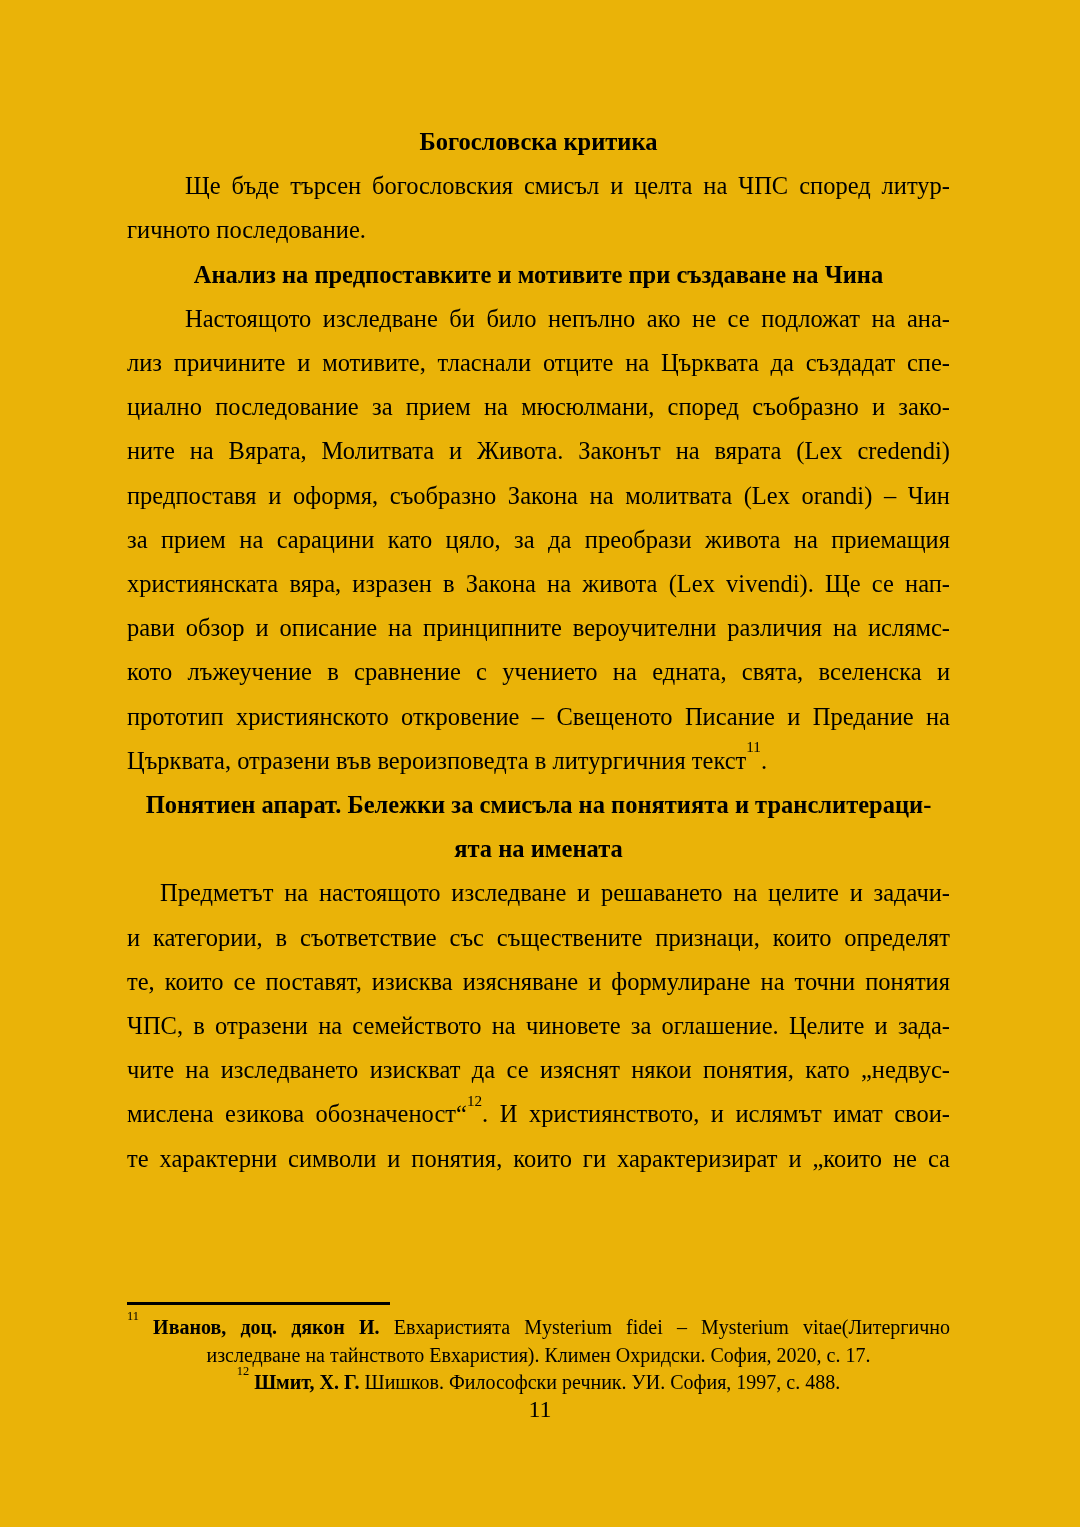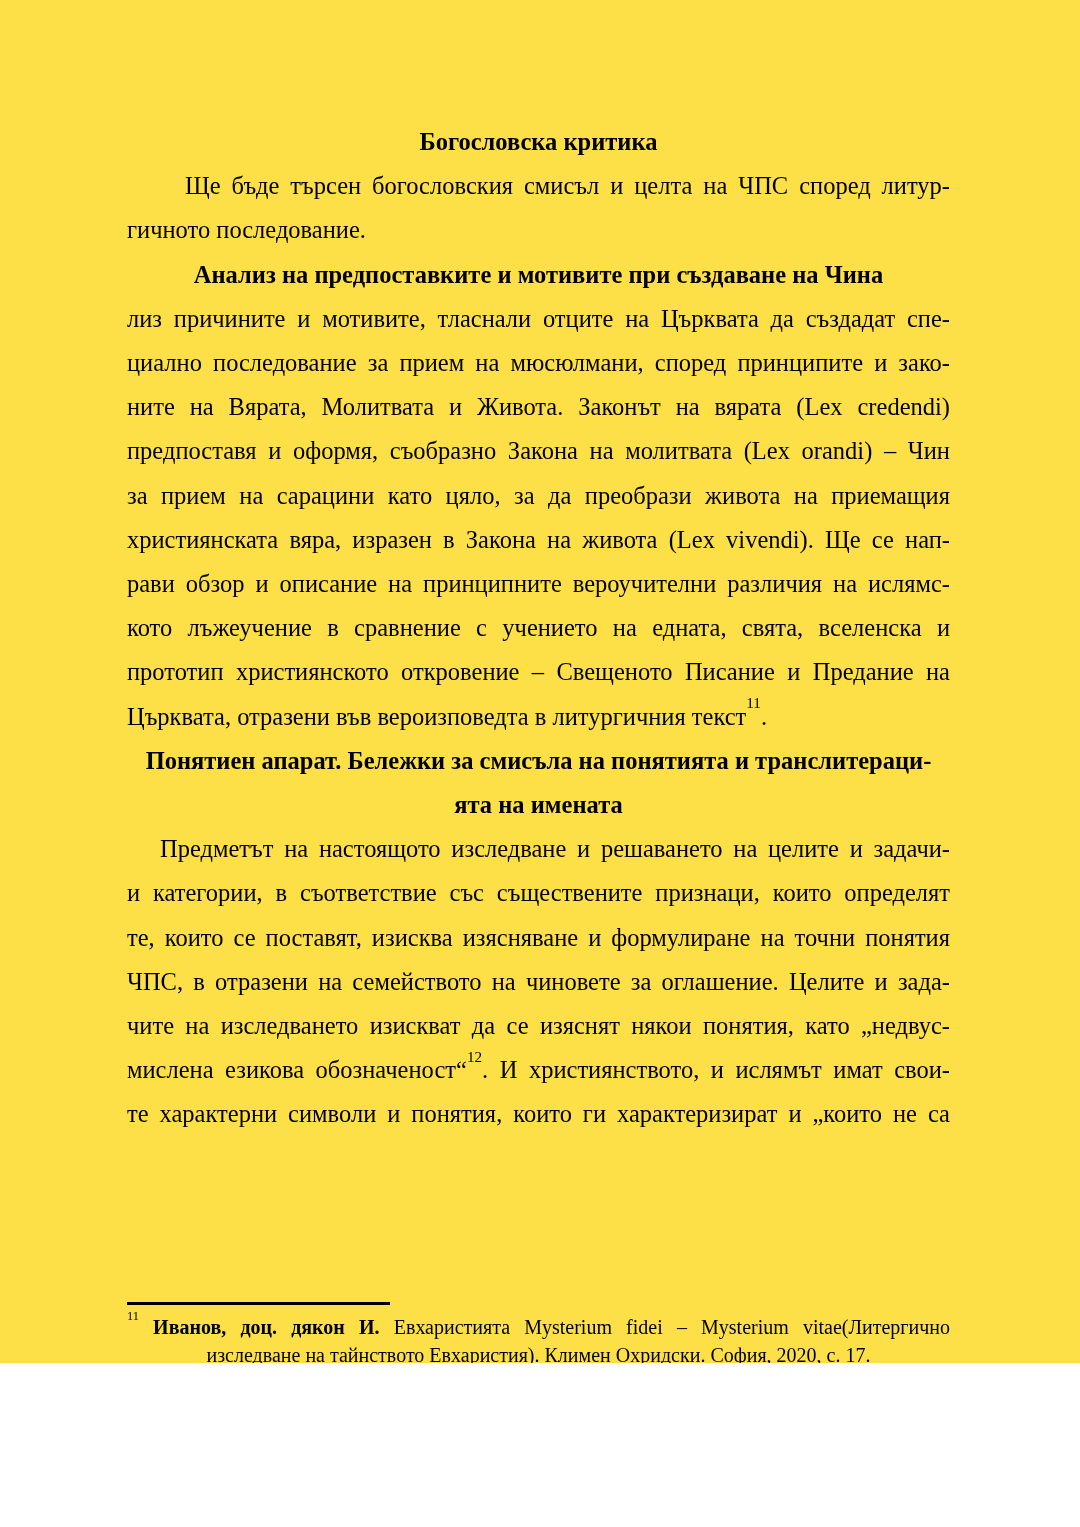--- a/index.html
+++ b/index.html
@@ -3,22 +3,22 @@
 <meta charset="utf-8">
 <style>
   html, body {
     margin: 0;
     padding: 0;
     background: #ffffff;
   }
   .page {
     position: relative;
     width: 1080px;
-    height: 1363px;
-    background: #fde047;
+    height: 1527px;
+    background: #eab308;
     color: #000000;
     font-family: "Liberation Serif", "DejaVu Serif", serif;
     overflow: hidden;
   }
   .text-column {
     position: absolute;
     left: 127px;
     top: 120px;
     width: 823px;
     font-size: 24.5px;
@@ -87,22 +87,23 @@
     <div class="center-bold">Богословска критика</div>
 
     <div>
       <div class="line ind-lg">Ще бъде търсен богословския смисъл и целта на ЧПС според литур-</div>
       <div class="line line-last">гичното последование.</div>
     </div>
 
     <div class="center-bold">Анализ на предпоставките и мотивите при създаване на Чина</div>
 
     <div>
+      <div class="line ind-lg">Настоящото изследване би било непълно ако не се подложат на ана-</div>
       <div class="line">лиз причините и мотивите, тласнали отците на Църквата да създадат спе-</div>
-      <div class="line">циално последование за прием на мюсюлмани, според принципите и зако-</div>
+      <div class="line">циално последование за прием на мюсюлмани, според съобразно и зако-</div>
       <div class="line">ните на Вярата, Молитвата и Живота. Законът на вярата (Lex credendi)</div>
       <div class="line">предпоставя и оформя, съобразно Закона на молитвата (Lex orandi) – Чин</div>
       <div class="line">за прием на сарацини като цяло, за да преобрази живота на приемащия</div>
       <div class="line">християнската вяра, изразен в Закона на живота (Lex vivendi). Ще се нап-</div>
       <div class="line">рави обзор и описание на принципните вероучителни различия на ислямс-</div>
       <div class="line">кото лъжеучение в сравнение с учението на едната, свята, вселенска и</div>
       <div class="line">прототип християнското откровение – Свещеното Писание и Предание на</div>
       <div class="line line-last"><span>Църквата, отразени във вероизповедта в литургичния текст</span><sup class="fnref">11</sup><span>.</span></div>
     </div>
 

